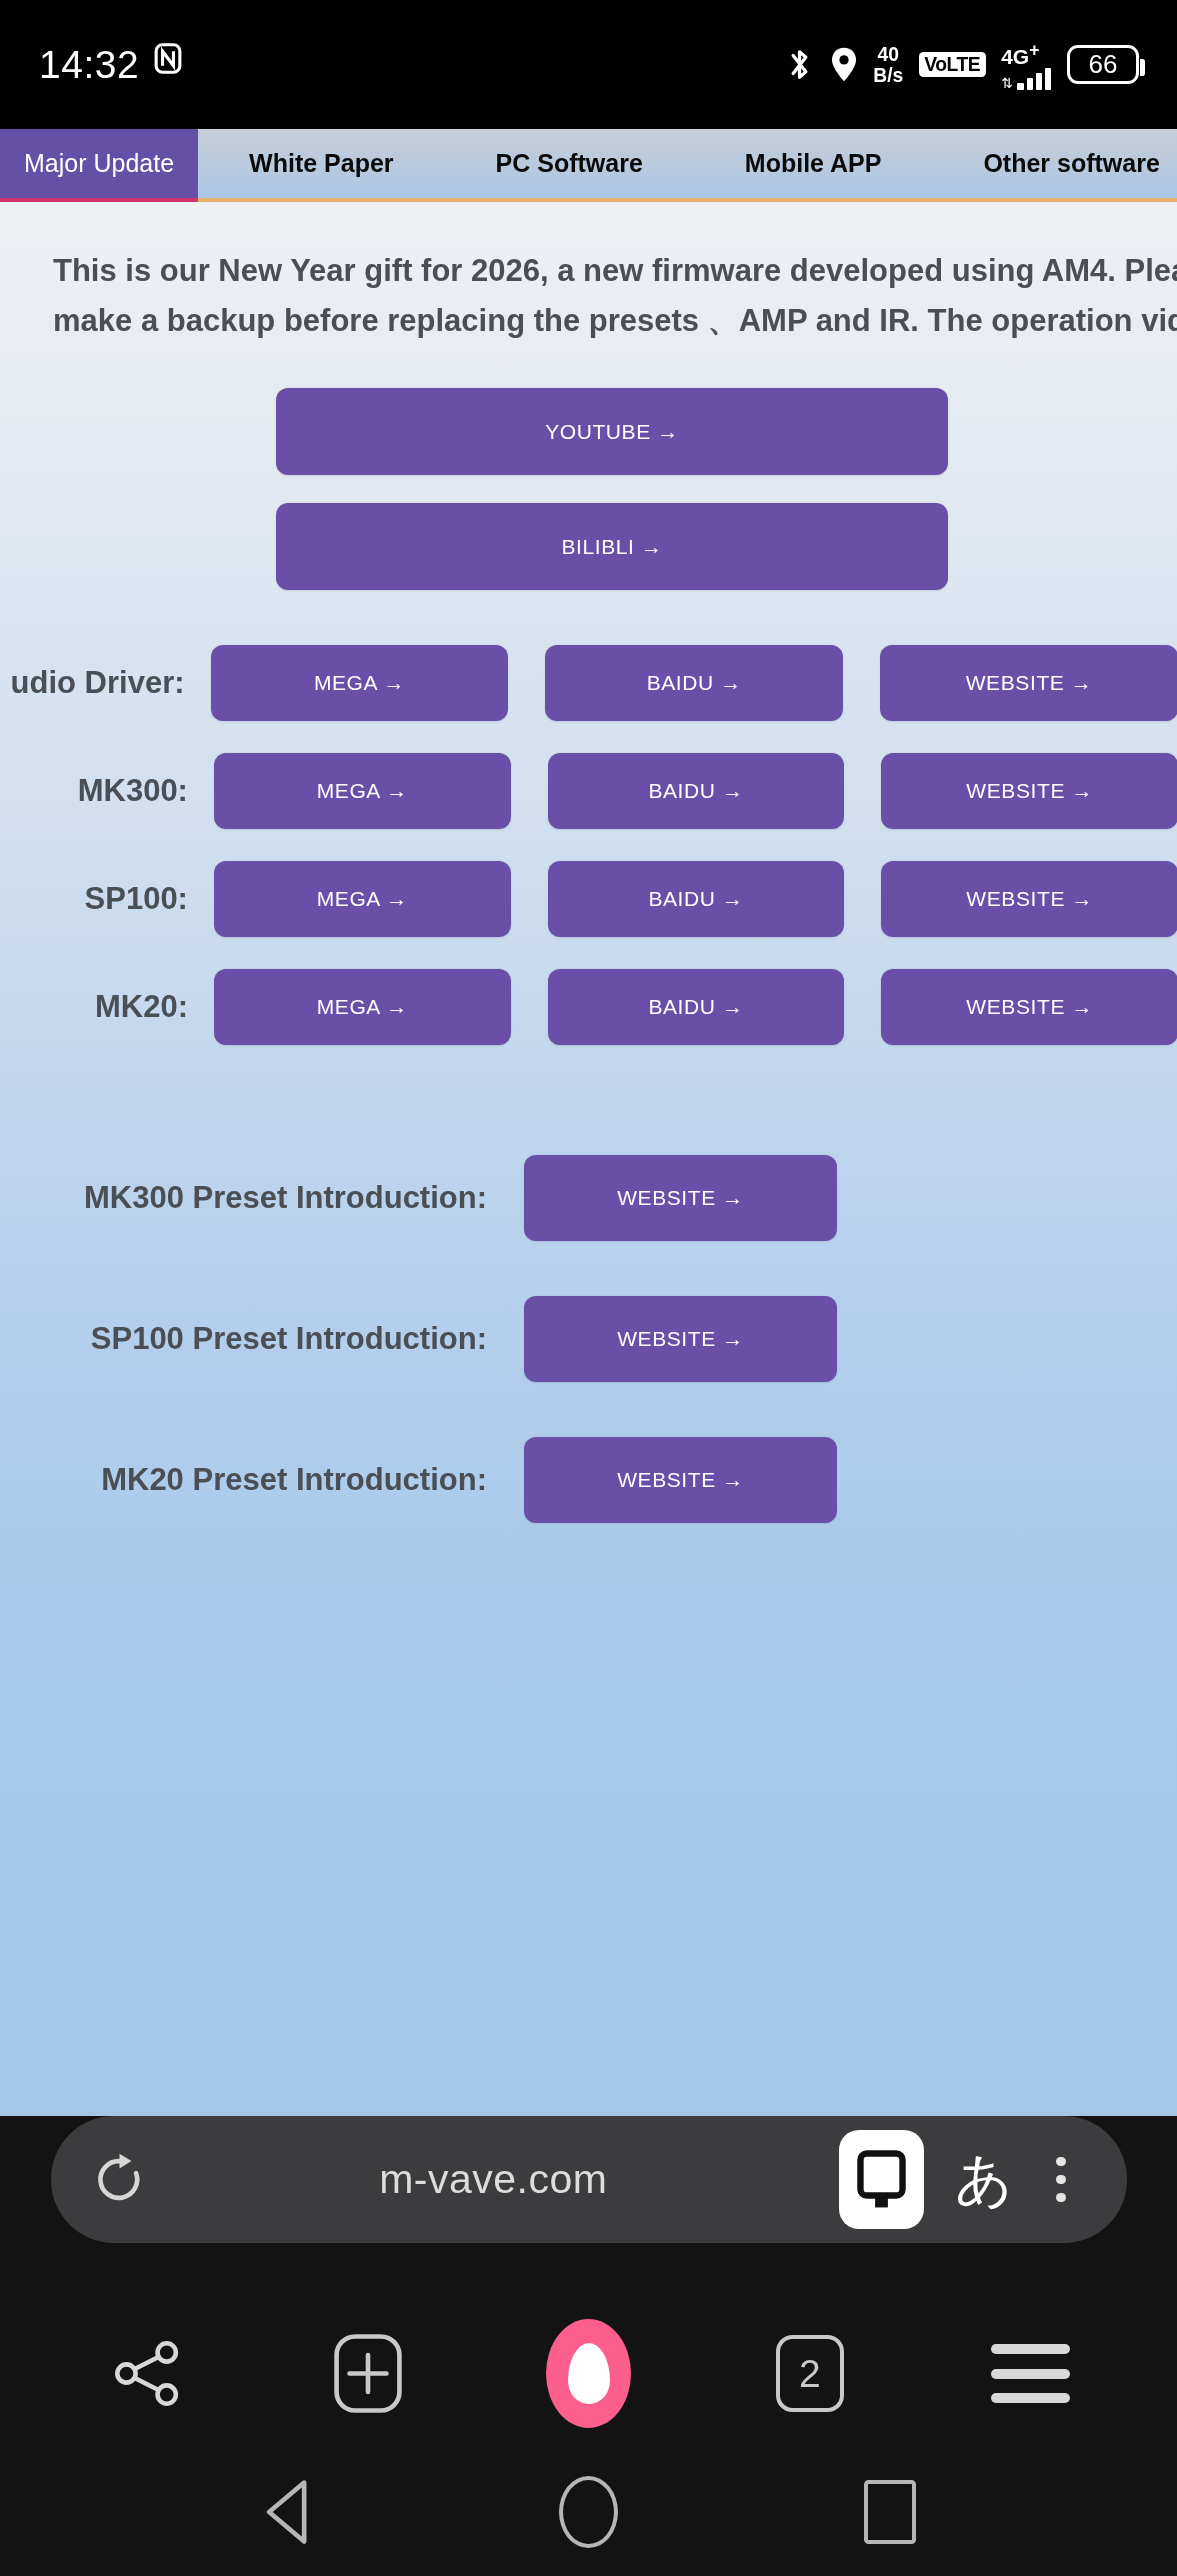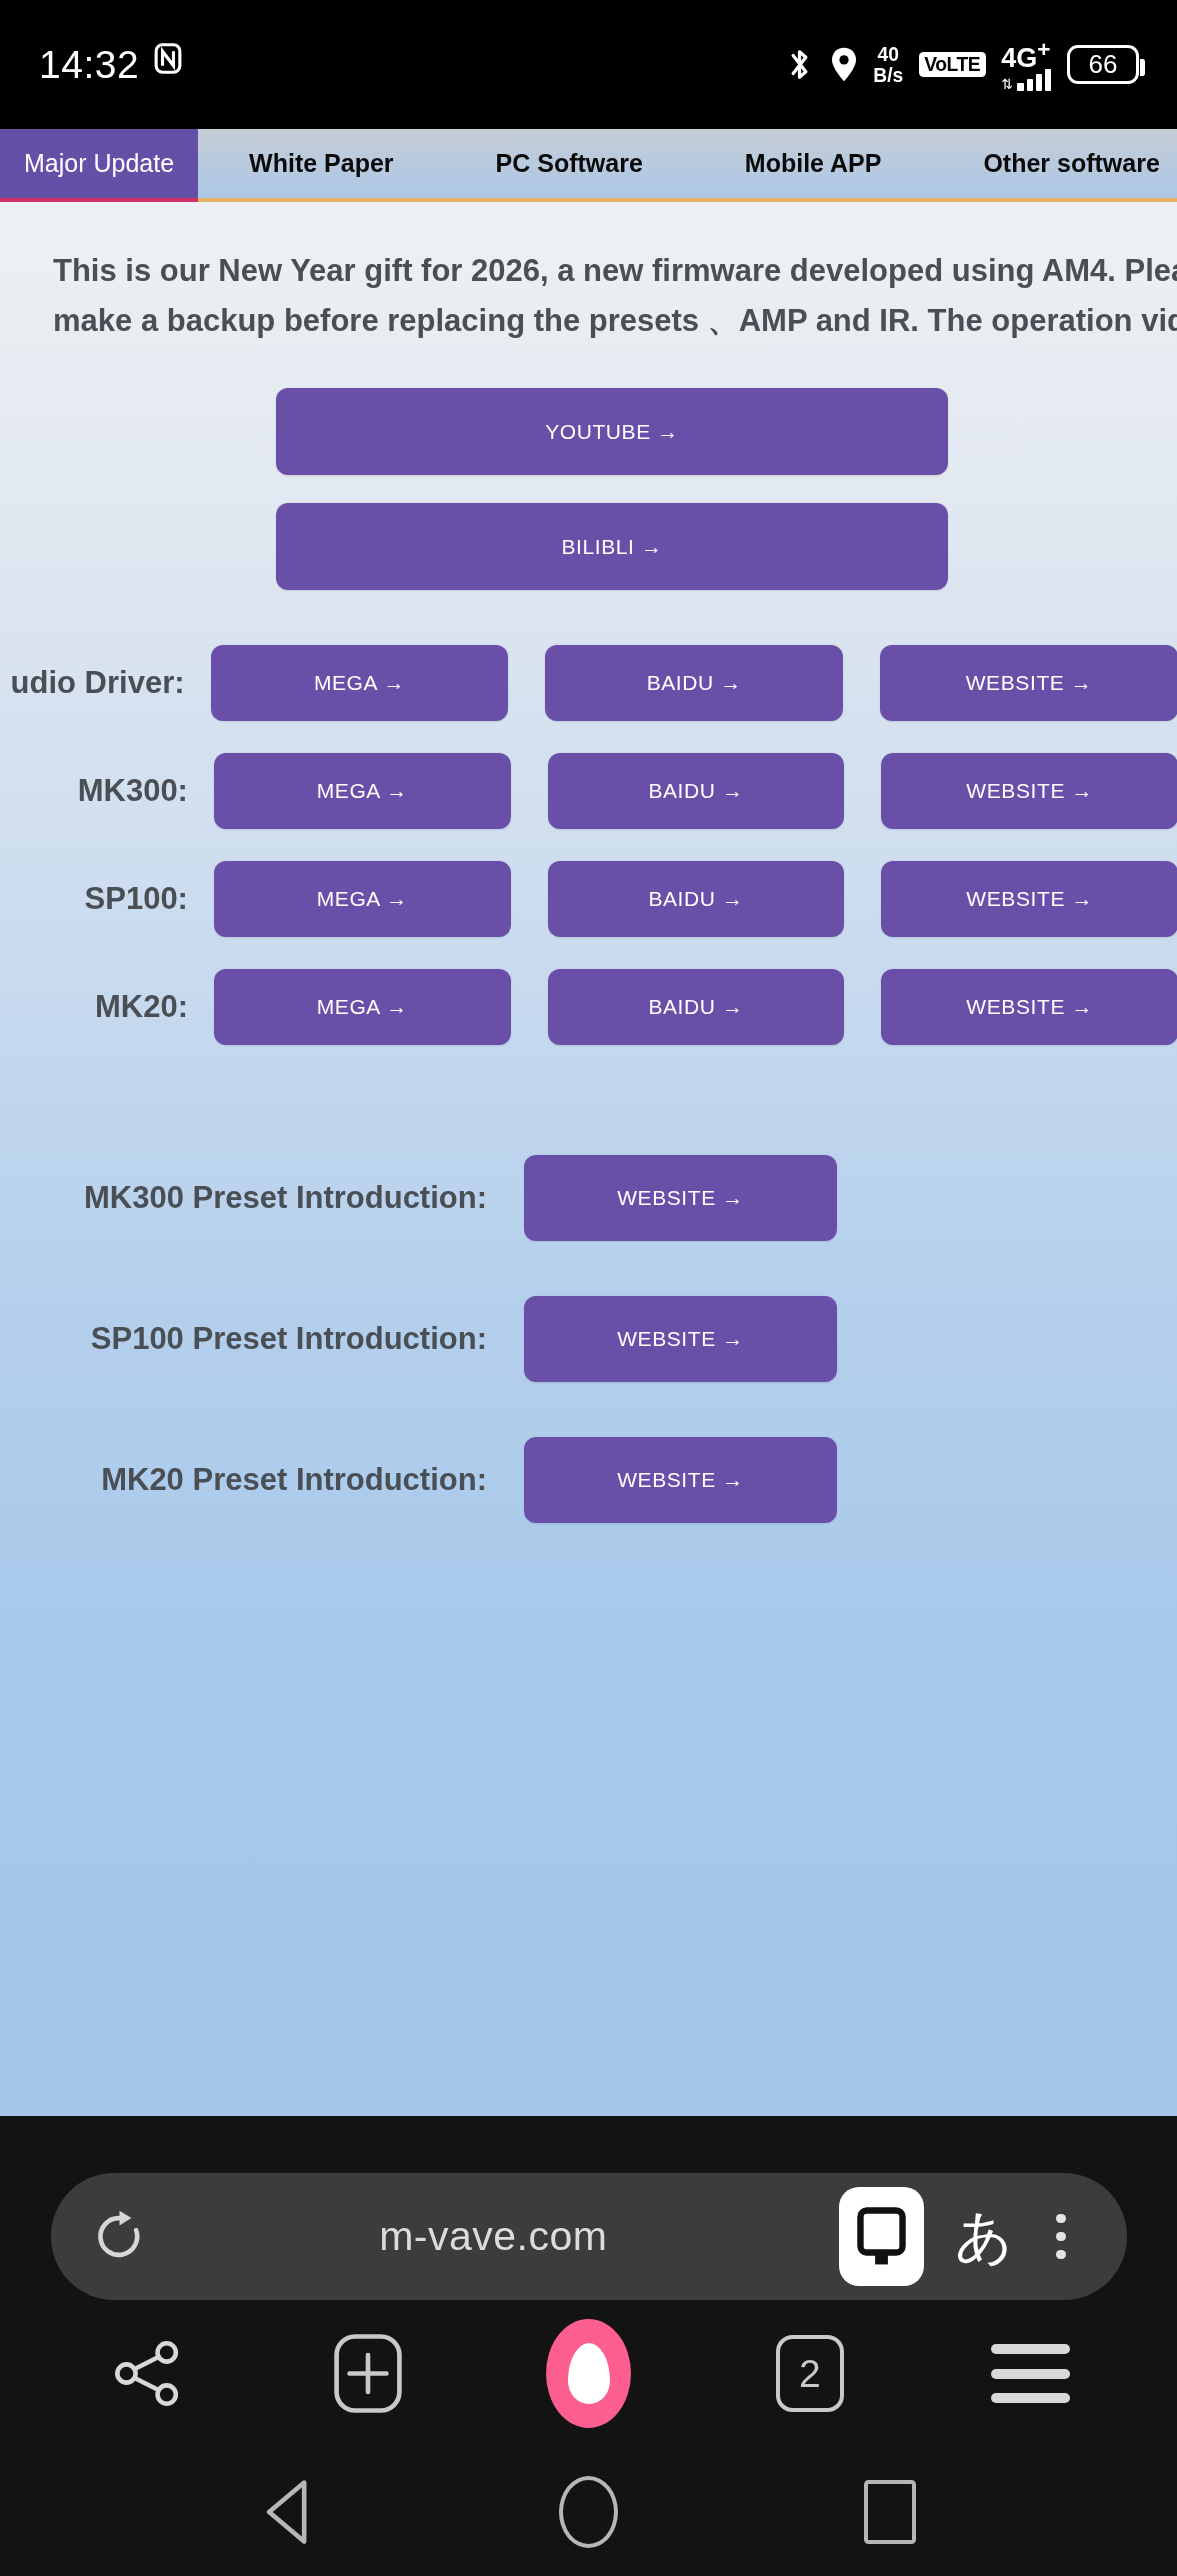--- a/index.html
+++ b/index.html
@@ -23,21 +23,21 @@
   .nfc-ico svg{ display:block; }
   .status-right{ display:flex; align-items:center; gap:15.6px; }
   .si{ display:flex; align-items:center; justify-content:center; }
   .netspeed{ color:#fff; font-size:19.3px; line-height:21px; font-weight:700;
              text-align:center; }
   .volte-box{
     background:#fff; color:#000; font-size:19.3px; font-weight:700;
     border-radius:4.6px; padding:1.8px 5.5px; letter-spacing:-0.5px;
   }
   .gen-wrap{ display:flex; flex-direction:column; align-items:flex-start; }
-  .gen-txt{ color:#fff; font-size:27px; font-weight:700; line-height:22px; }
+  .gen-txt{ color:#fff; font-size:21px; font-weight:700; line-height:22px; }
   .sig-row{ display:flex; align-items:flex-end; gap:2.8px; height:22px; }
   .arrows{ color:#fff; font-size:14px; line-height:14px; margin-right:1.8px; }
   .bar{ width:6.4px; background:#fff; border-radius:0.9px; }
   .b1{height:7.4px;} .b2{height:12px;} .b3{height:16.6px;} .b4{height:22px;}
   .batt{
     width:72px; height:39px; border:3.7px solid #fff; border-radius:11px;
     display:flex; align-items:center; justify-content:center; position:relative;
   }
   .batt:after{
     content:""; position:absolute; right:-9.2px; top:11px;
@@ -102,21 +102,21 @@
   .prow{ display:flex; align-items:center; margin-bottom:55px; }
   .plabel{
     width:524px; text-align:right; padding-right:37px;
     color:#4a4f55; font-size:31px; font-weight:700; white-space:nowrap;
   }
   .pbtn{ width:313px; height:86px; }
 
   
   .browserbar{
     position:absolute; top:2116px; left:0; width:1178px; height:184px;
-    background:#131313; display:flex; align-items:flex-end; justify-content:center;
+    background:#131313; display:flex; align-items:flex-start; justify-content:center;
   }
   .urlpill{
     width:1076px; height:127px; background:#3c3c3e; border-radius:63px;
     display:flex; align-items:center; padding:0 40px; gap:0;
   }
   .reload-ico{ width:57px; height:57px; flex:0 0 auto; }
   .urltext{
     flex:1; text-align:center; color:#dcdcdc; font-size:41px;
     font-weight:400; letter-spacing:0.5px;
   }

